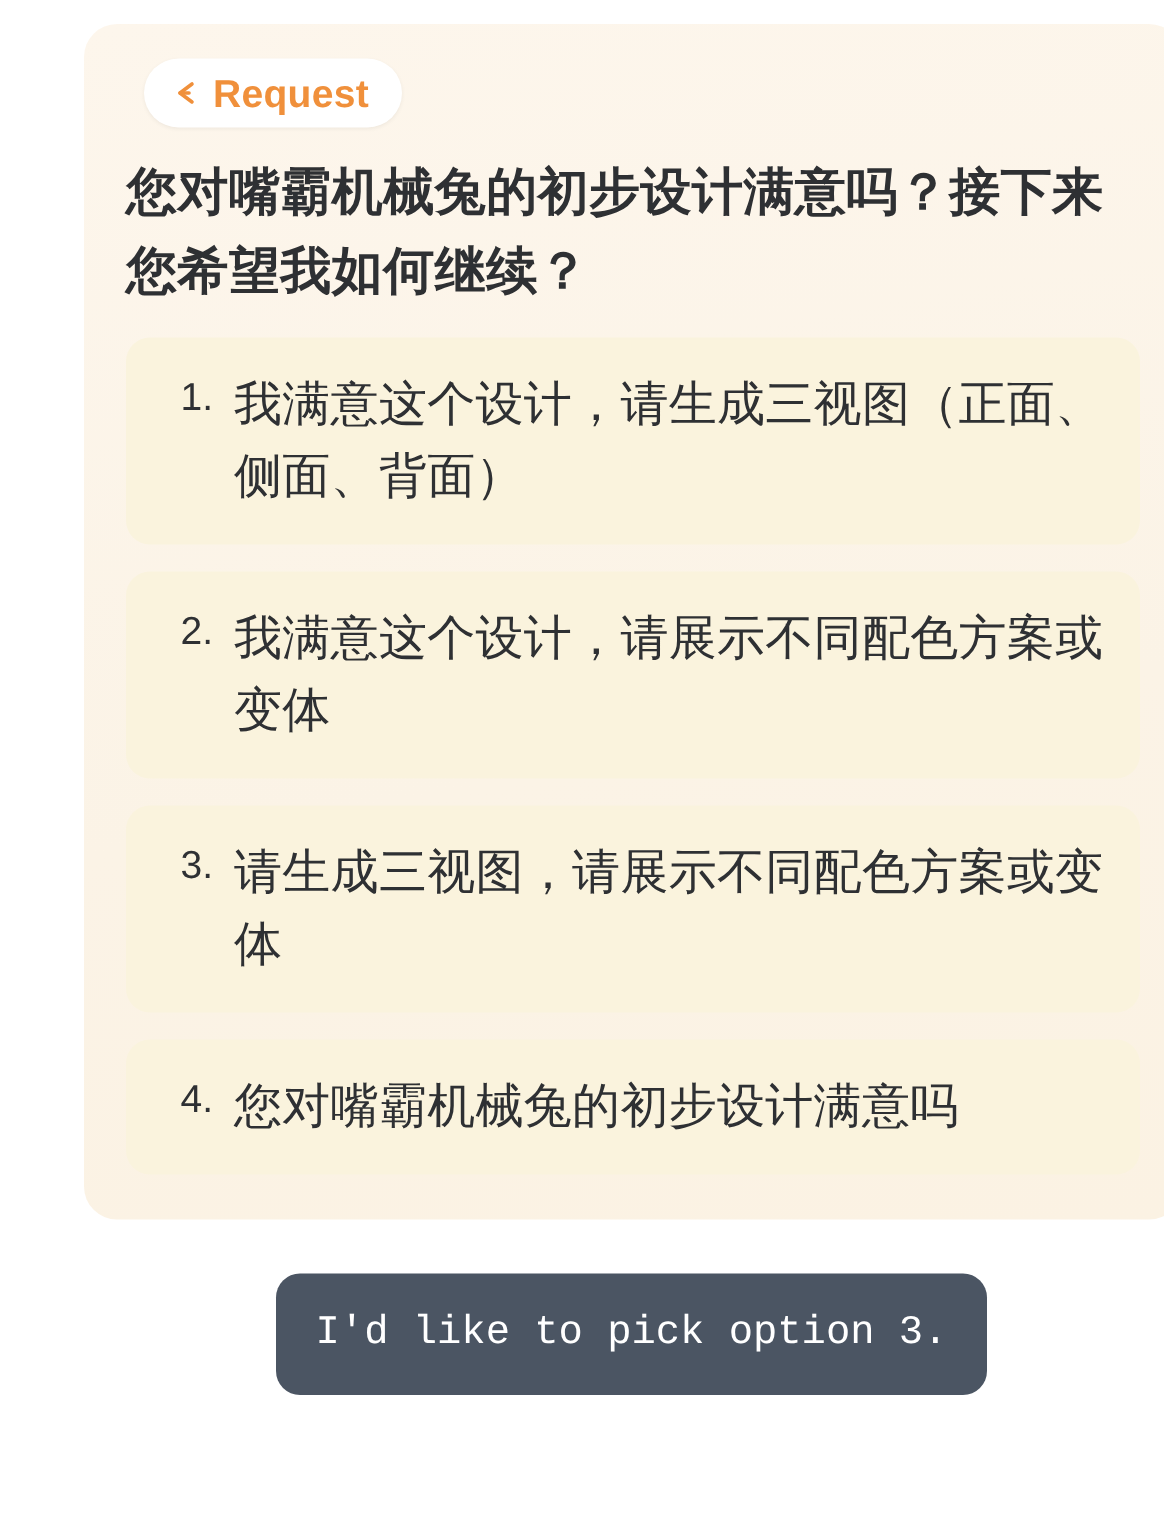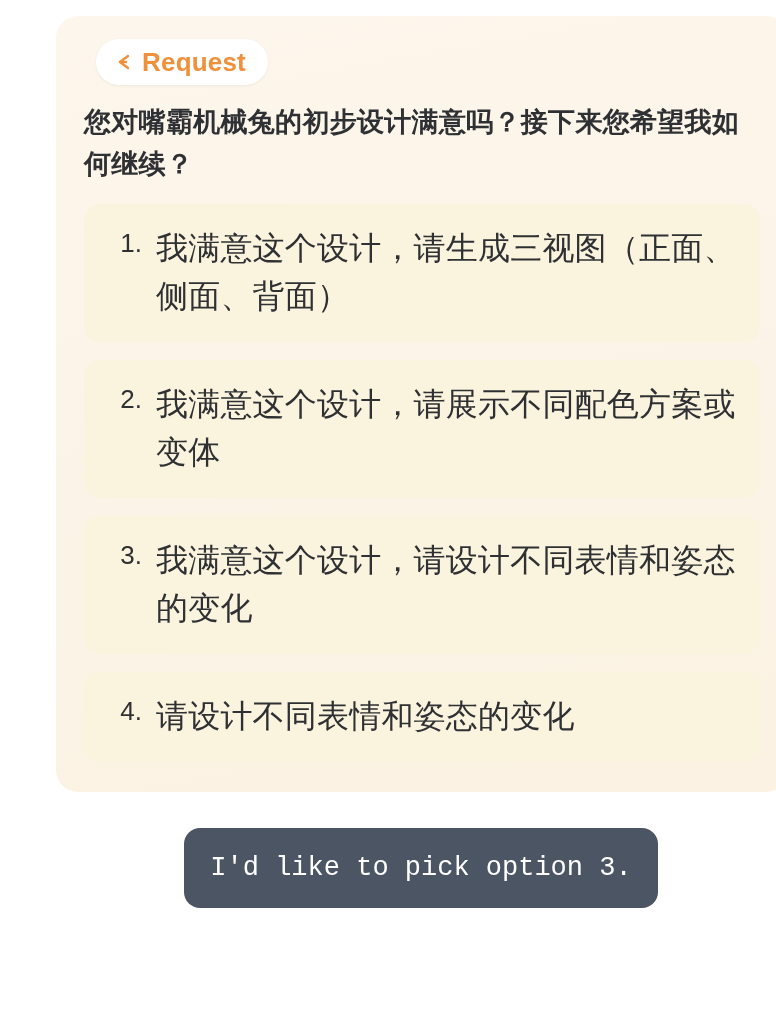--- a/index.html
+++ b/index.html
@@ -63,21 +63,21 @@
     color: #f0903b;
     font-size: 26px;
     font-weight: bold;
     letter-spacing: 0.2px;
     line-height: 1;
   }
 
   .question {
     margin-top: 52px;
     color: #2e3033;
-    font-size: 27px;
+    font-size: 34px;
     font-weight: bold;
     line-height: 1.55;
     letter-spacing: 0.3px;
   }
 
   .options {
     margin-top: 18px;
     display: flex;
     flex-direction: column;
     gap: 18px;
@@ -154,26 +154,26 @@
         <span class="otext">我满意这个设计，请生成三视图（正面、侧面、背面）</span>
       </div>
 
       <div class="option">
         <span class="num">2.</span>
         <span class="otext">我满意这个设计，请展示不同配色方案或变体</span>
       </div>
 
       <div class="option">
         <span class="num">3.</span>
-        <span class="otext">我满意这个设计，请设计不同表情和姿态的变化</span>
+        <span class="otext">请生成三视图，请展示不同配色方案或变体</span>
       </div>
 
       <div class="option">
         <span class="num">4.</span>
-        <span class="otext">请设计不同表情和姿态的变化</span>
+        <span class="otext">您对嘴霸机械兔的初步设计满意吗</span>
       </div>
 
     </div>
   </div>
 
   <div class="user-row">
     <div class="user-bubble">I'd like to pick option 3.</div>
   </div>
 
 </div>

